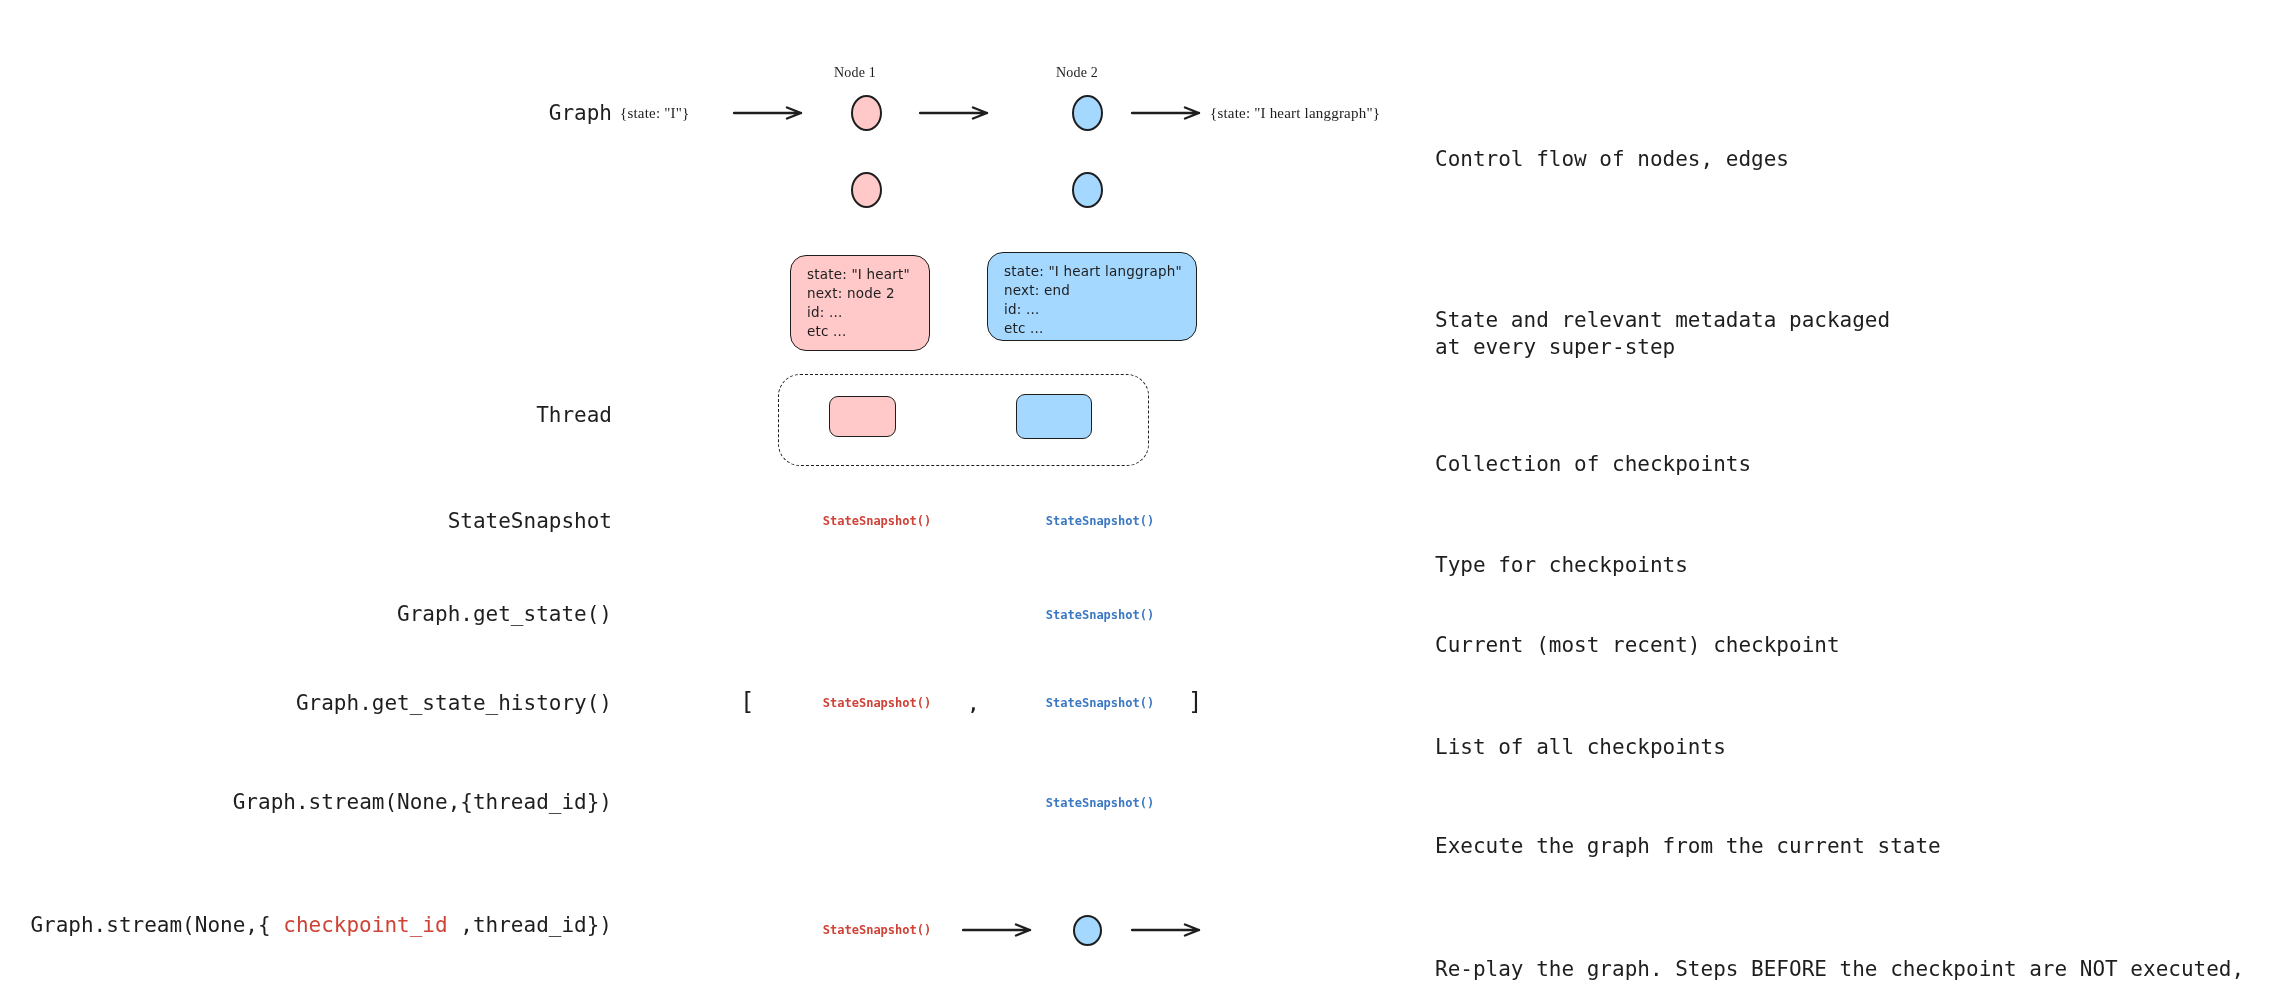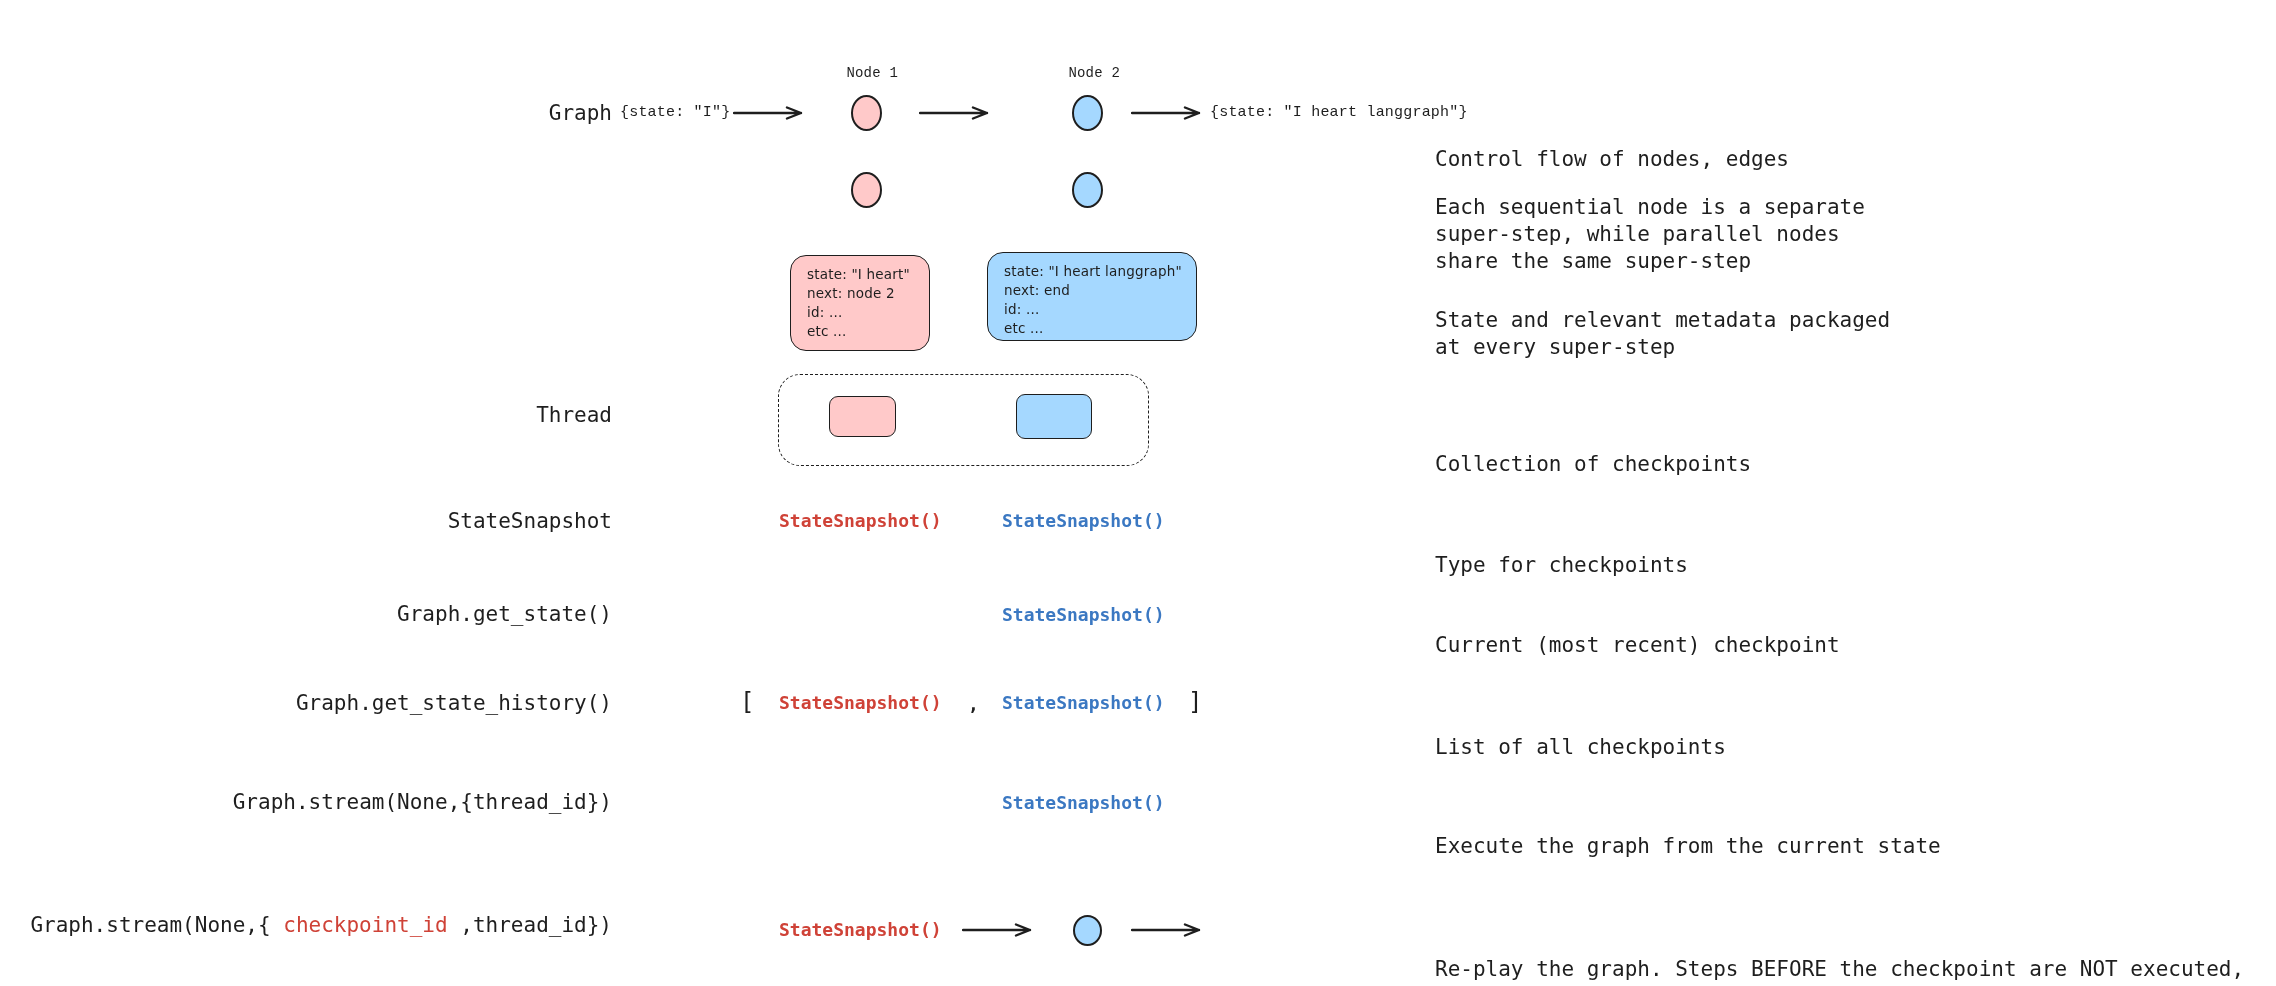--- a/index.html
+++ b/index.html
@@ -35,35 +35,37 @@
     left:1435px;width:840px;
     font-size:21px;line-height:27px;
     font-weight:500;
     white-space:pre-line;
     color:var(--ink);
     margin-top:44px;
   }
   
   .hw{
     position:absolute;
-    font-family:Liberation Mono, monospace;
+    font-family:Liberation Serif, serif;
     font-size:15px;line-height:18px;
     letter-spacing:.2px;
     color:var(--ink);
-    text-align:right;
+    text-align:left;
     white-space:pre;
   }
   .hw.small{font-size:14px;}
   
   .code{
     position:absolute;
     width:172px;
-    font-size:18px;line-height:22px;
+    text-align:center;
+    font-size:12px;line-height:22px;
     font-weight:700;
     white-space:pre;
+    margin-left:12px;
   }
   .code.red{color:var(--red-text);}
   .code.blue{color:var(--blue-text);}
   .bracket{
     position:absolute;
     font-size:24px;line-height:28px;
     font-weight:500;
     color:var(--ink);
   }
   .comma{
@@ -139,23 +141,20 @@
   <div class="hw small" style="left:1056px;top:64px;width:64px">Node 2</div>
   <div class="circle fill-blue" style="left:1072px;top:95px;width:31px;height:36px"></div>
   <svg class="arrow" style="left:1131px;top:106px" width="70" height="14" viewBox="0 0 70 14">
       <path d="M1 7 H68 M54 1.5 L68 7 L54 12.5"></path>
     </svg>
   <div class="hw" style="left:1210px;top:104px;width:210px">{state: "I heart langgraph"}</div>
   <div class="desc" style="top:102px">Control flow of nodes, edges</div>
 
   <div class="circle fill-pink" style="left:851px;top:172px;width:31px;height:36px"></div>
   <div class="circle fill-blue" style="left:1072px;top:172px;width:31px;height:36px"></div>
-  <div class="desc" style="top:150px">Each sequential node is a separate
-super-step, while parallel nodes
-share the same super-step</div>
 
   <div class="card fill-pink" style="left:790px;top:255px;width:140px;height:96px">state: "I heart"
 next: node 2
 id: ...
 etc ...</div>
   <div class="card fill-blue" style="left:987px;top:252px;width:210px;height:89px">state: "I heart langgraph"
 next: end
 id: ...
 etc ...</div>
   <div class="desc" style="top:263px">State and relevant metadata packaged

